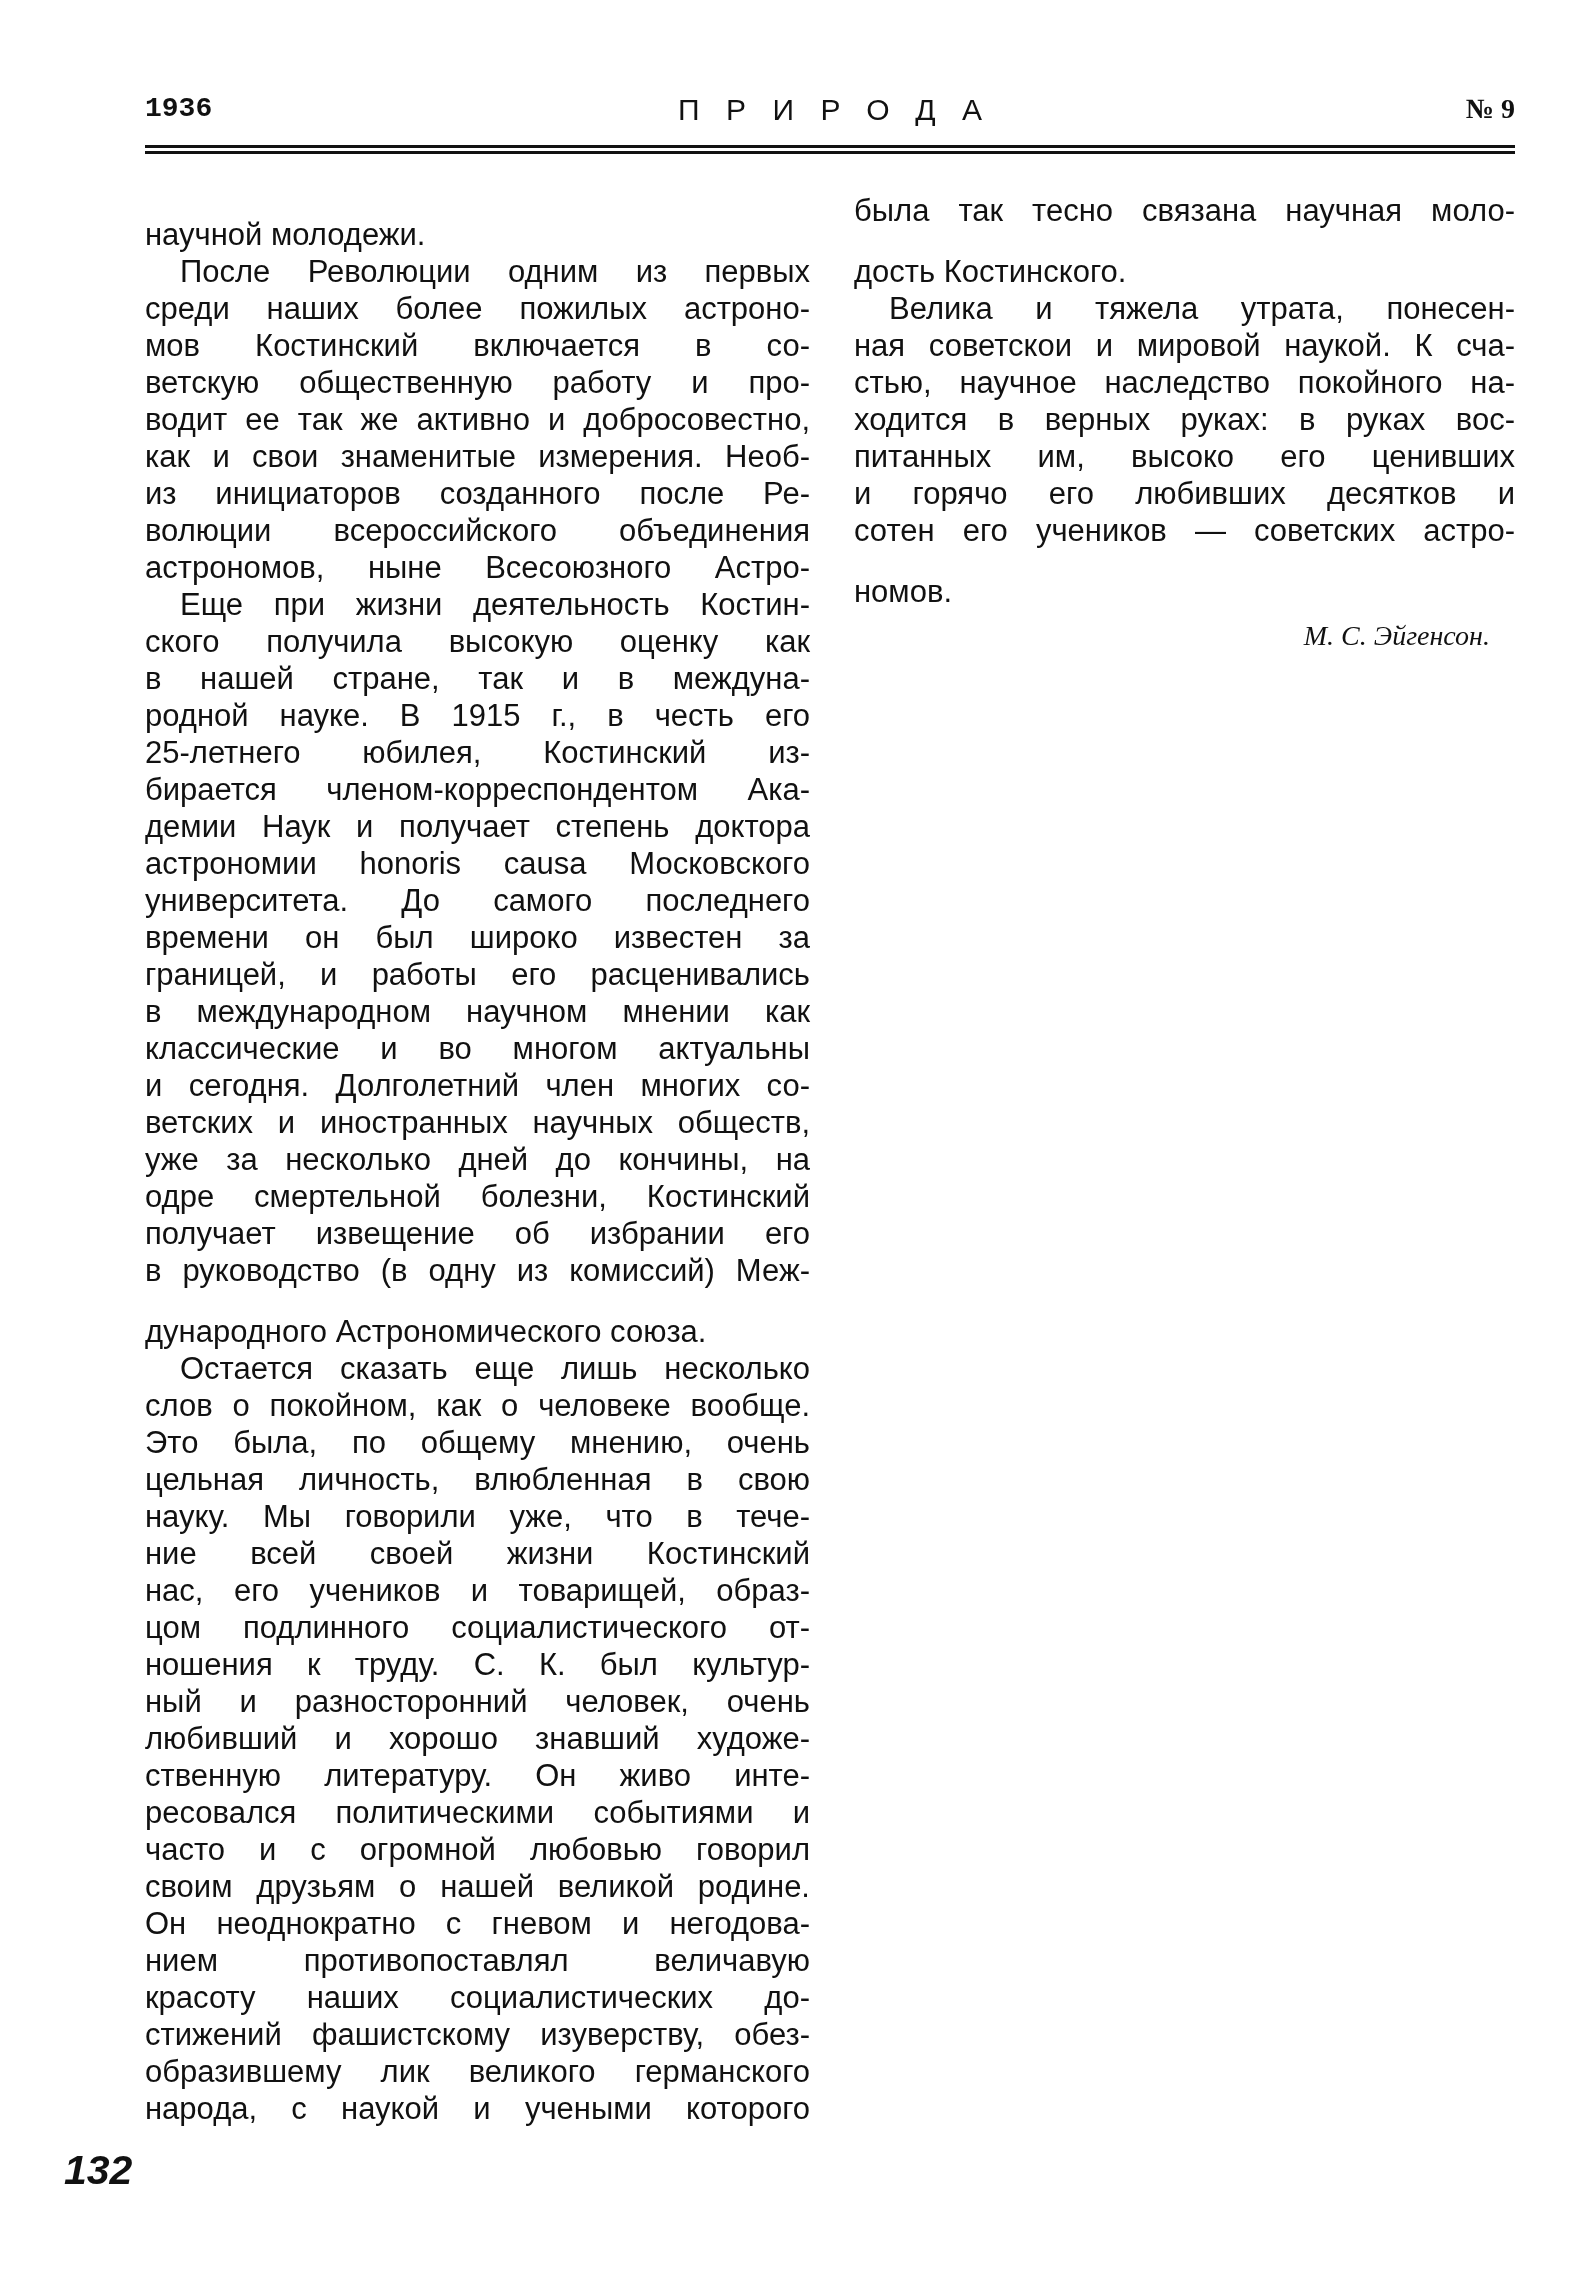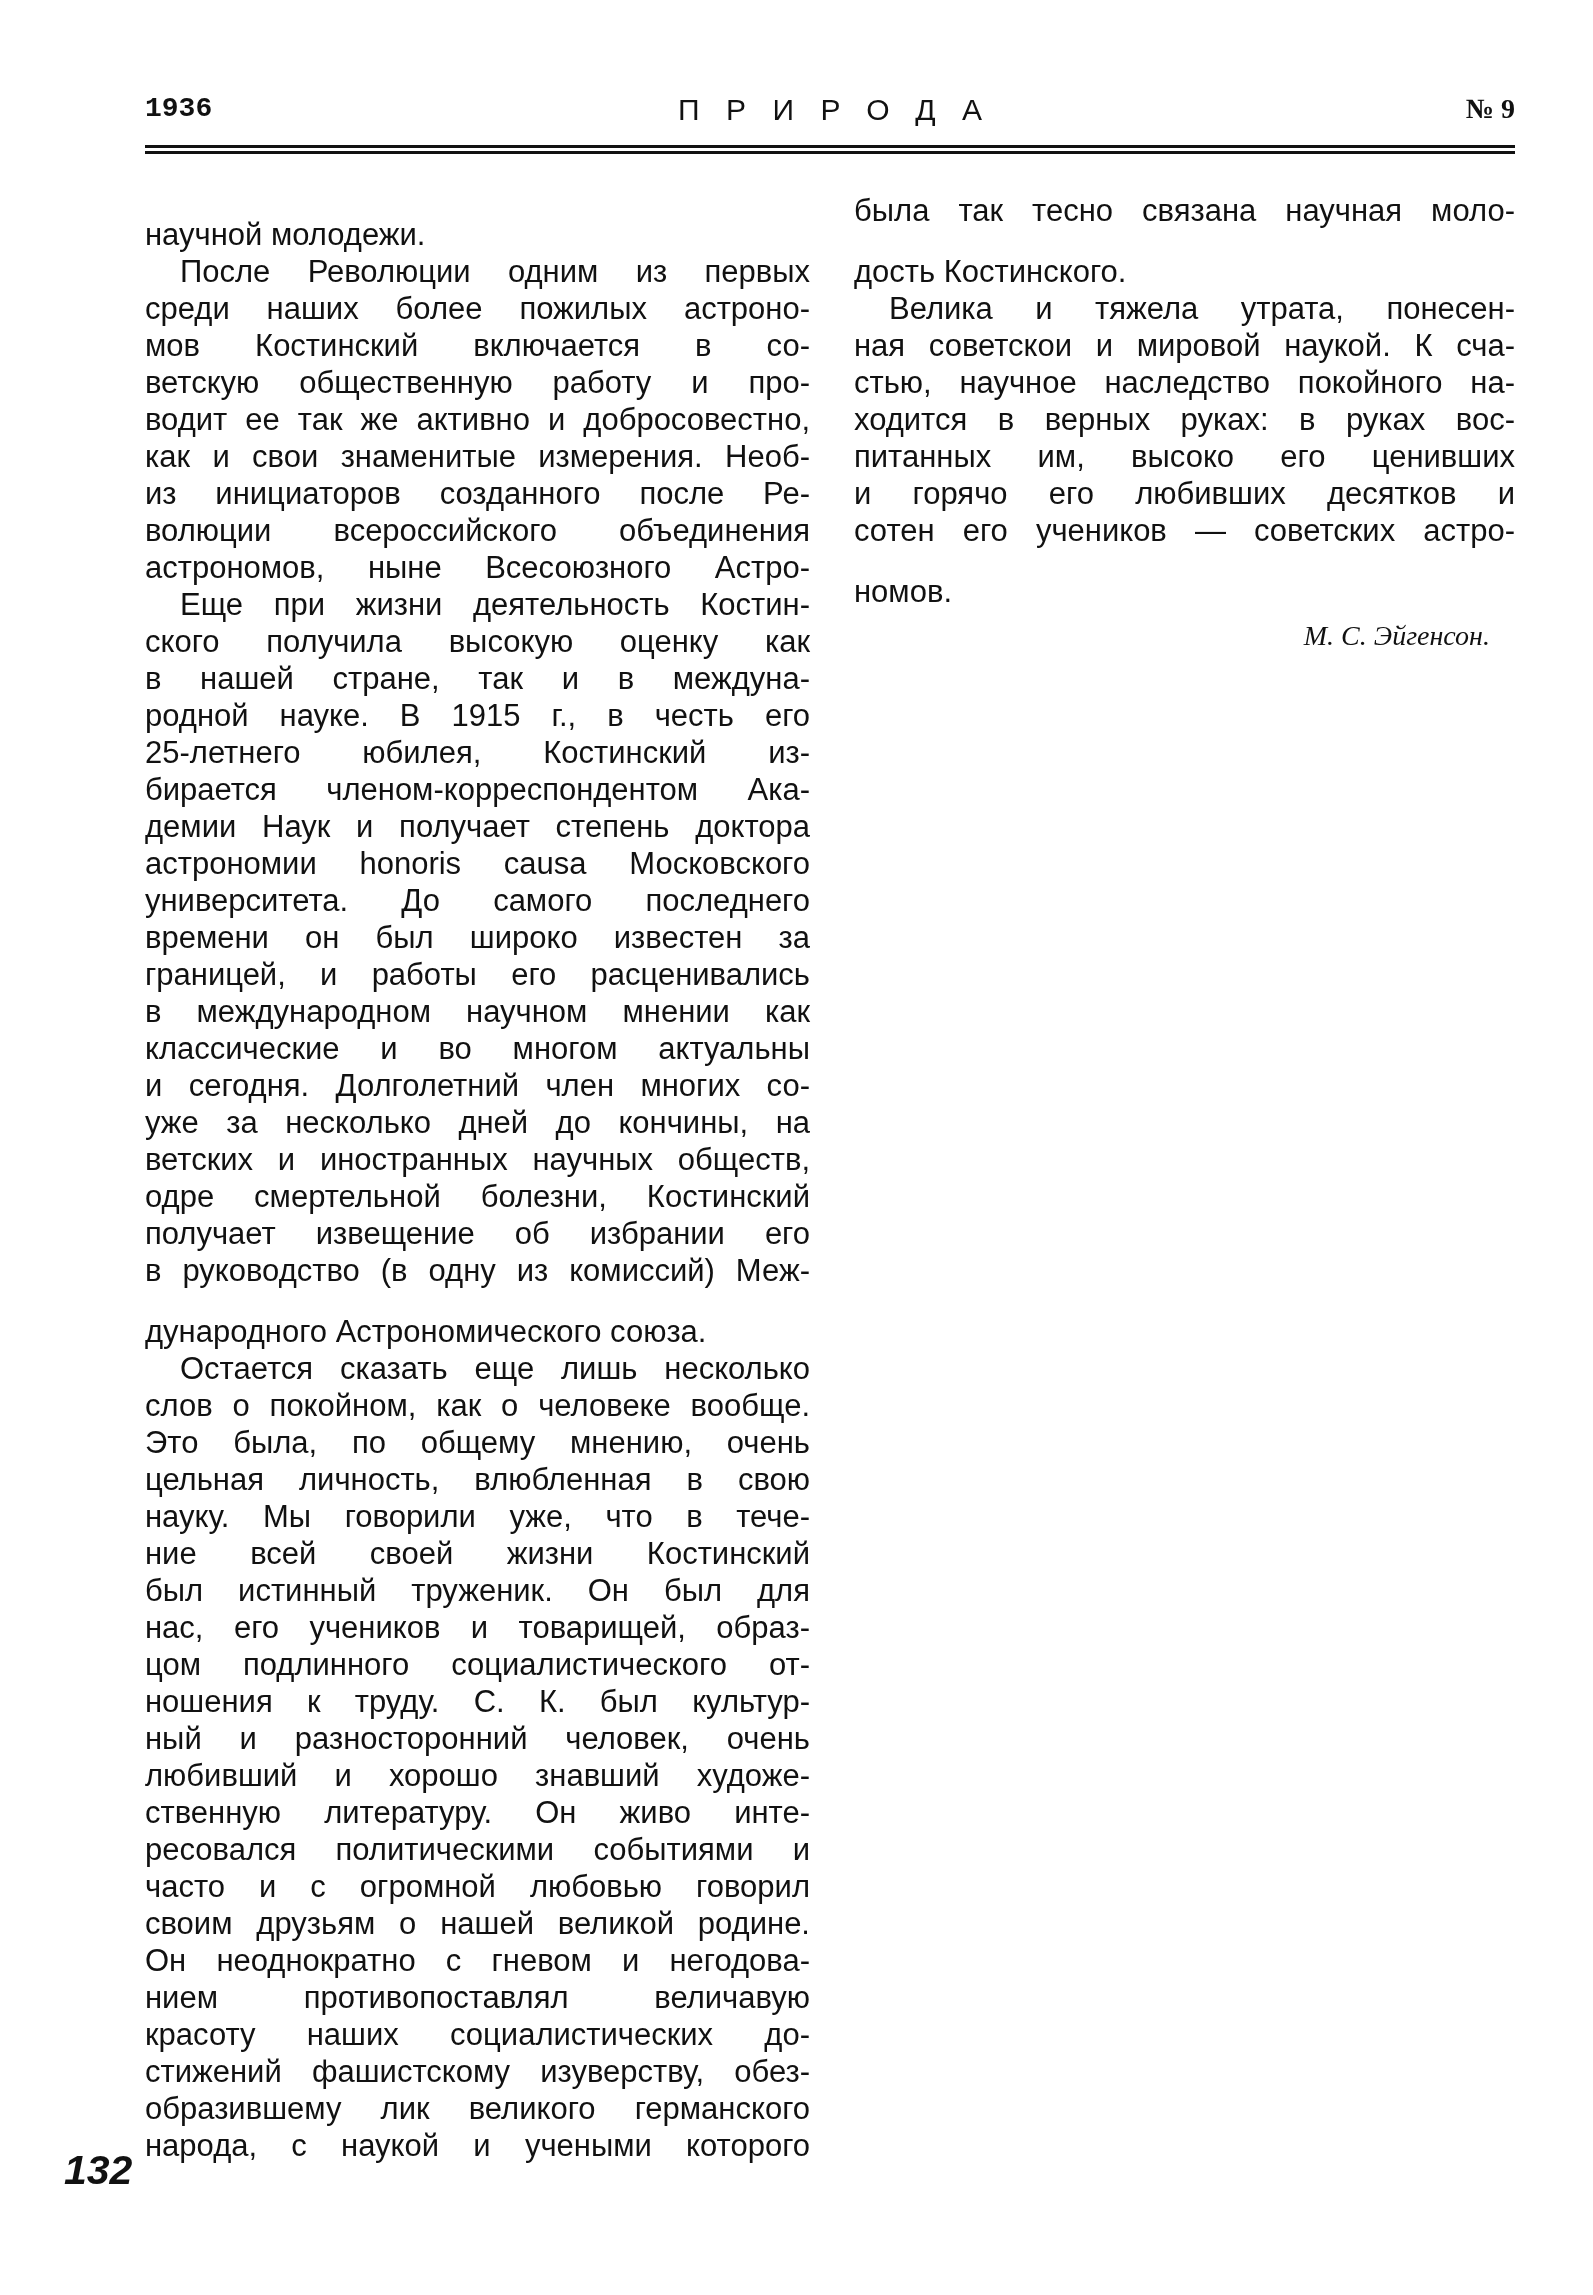--- a/index.html
+++ b/index.html
@@ -58,33 +58,32 @@
     <span class="line">25-летнего юбилея, Костинский из-</span>
     <span class="line">бирается членом-корреспондентом Ака-</span>
     <span class="line">демии Наук и получает степень доктора</span>
     <span class="line">астрономии honoris causa Московского</span>
     <span class="line">университета. До самого последнего</span>
     <span class="line">времени он был широко известен за</span>
     <span class="line">границей, и работы его расценивались</span>
     <span class="line">в международном научном мнении как</span>
     <span class="line">классические и во многом актуальны</span>
     <span class="line">и сегодня. Долголетний член многих со-</span>
+    <span class="line">ветских и иностранных научных обществ,</span>
     <span class="line">уже за несколько дней до кончины, на</span>
-    <span class="line">ветских и иностранных научных обществ,</span>
     <span class="line">одре смертельной болезни, Костинский</span>
     <span class="line">получает извещение об избрании его</span>
     <span class="line">в руководство (в одну из комиссий) Меж-</span>
     <span class="line last">дународного Астрономического союза.</span>
     <span class="line indent">Остается сказать еще лишь несколько</span>
     <span class="line">слов о покойном, как о человеке вообще.</span>
     <span class="line">Это была, по общему мнению, очень</span>
     <span class="line">цельная личность, влюбленная в свою</span>
     <span class="line">науку. Мы говорили уже, что в тече-</span>
     <span class="line">ние всей своей жизни Костинский</span>
-    <span class="line">был истинный труженик. Он был для</span>
     <span class="line">нас, его учеников и товарищей, образ-</span>
     <span class="line">цом подлинного социалистического от-</span>
     <span class="line">ношения к труду. С. К. был культур-</span>
     <span class="line">ный и разносторонний человек, очень</span>
     <span class="line">любивший и хорошо знавший художе-</span>
     <span class="line">ственную литературу. Он живо инте-</span>
     <span class="line">ресовался политическими событиями и</span>
     <span class="line">часто и с огромной любовью говорил</span>
     <span class="line">своим друзьям о нашей великой родине.</span>
     <span class="line">Он неоднократно с гневом и негодова-</span>

